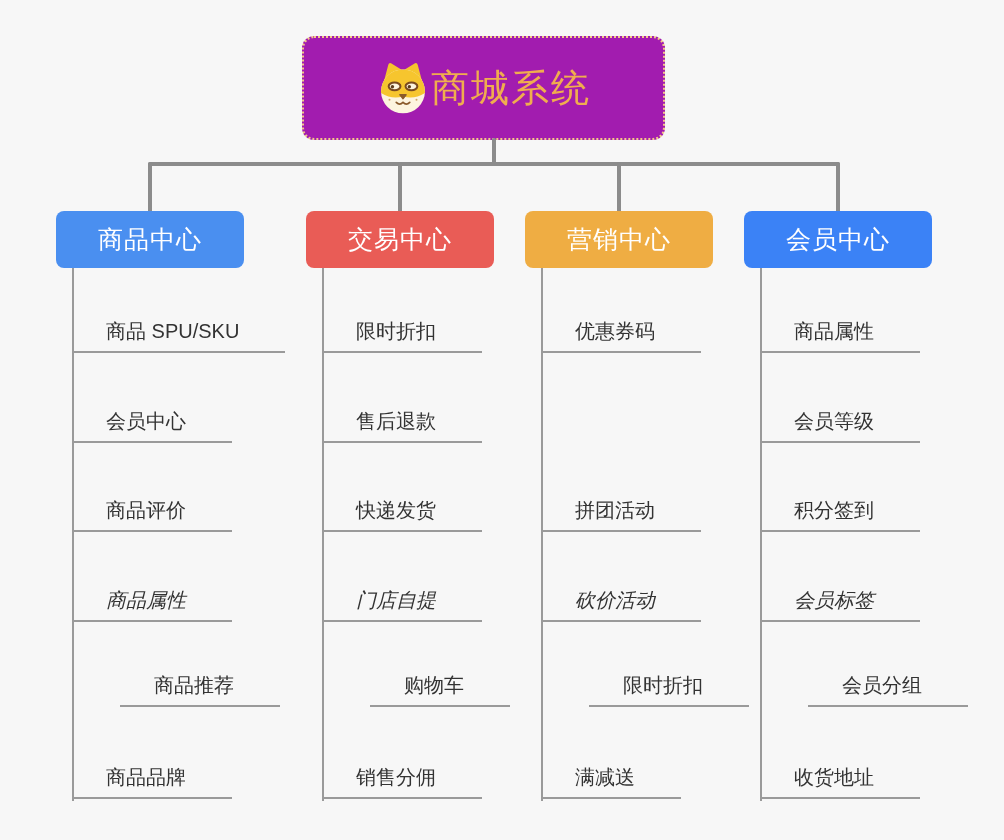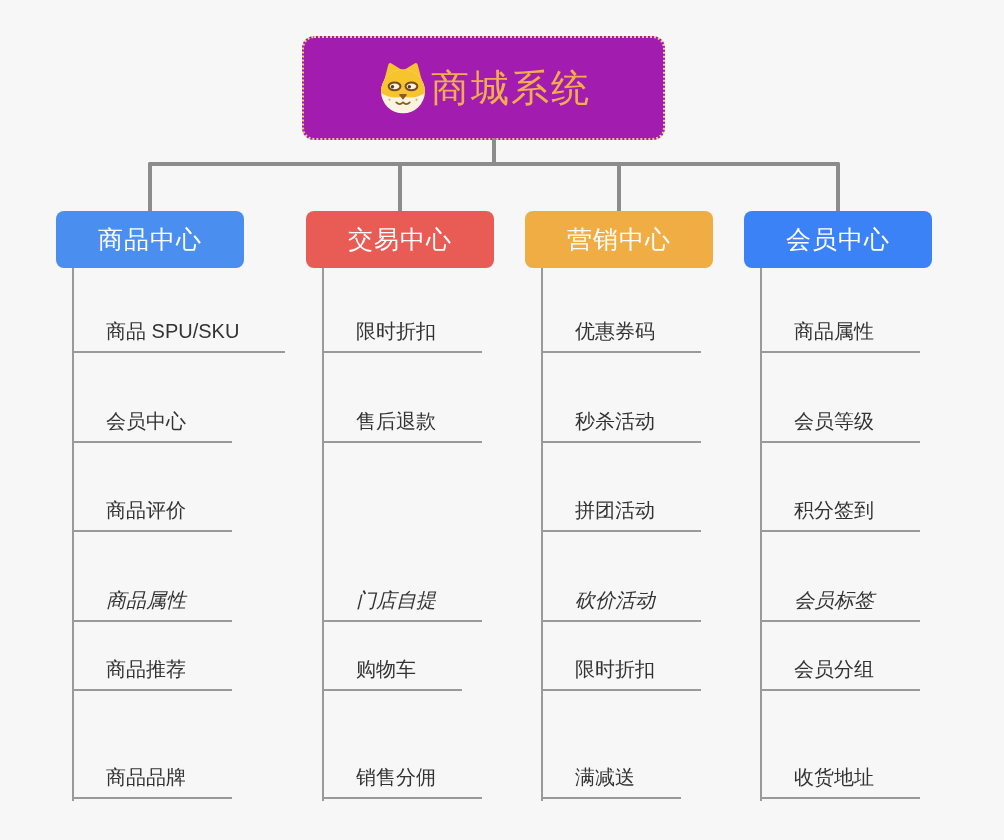--- a/index.html
+++ b/index.html
@@ -97,21 +97,21 @@
     line-height:26px;
     color:#333333;
     padding:0 46px 7px 34px;
     border-bottom:2px solid #9a9a9a;
     cursor:pointer;
   }
   .row-0 { top:50px;  }
   .row-1 { top:140px; }
   .row-2 { top:229px;text-align:right; }
   .row-3 { top:319px;font-style:italic; }
-  .row-4 { top:388px; }
+  .row-4 { top:404px;margin-left:48px; }
   .row-5 { top:496px; }
 </style>
 </head>
 <body>
 
 <div class="canvas">
 
   <div class="root-node">
     <svg class="root-icon" viewBox="0 0 64 64">
 
@@ -156,29 +156,29 @@
     <div class="leaf-node row-2">商品评价</div>
     <div class="leaf-node row-3">商品属性</div>
     <div class="leaf-node row-4">商品推荐</div>
     <div class="leaf-node row-5">商品品牌</div>
   </div>
 
   <div class="column col-1">
     <div class="trunk"></div>
     <div class="leaf-node row-0">限时折扣</div>
     <div class="leaf-node row-1">售后退款</div>
+    <div class="leaf-node row-2">快递发货</div>
     <div class="leaf-node row-3">门店自提</div>
     <div class="leaf-node row-4">购物车</div>
     <div class="leaf-node row-5">销售分佣</div>
   </div>
 
   <div class="column col-2">
     <div class="trunk"></div>
     <div class="leaf-node row-0">优惠券码</div>
-    <div class="leaf-node row-1">秒杀活动</div>
     <div class="leaf-node row-2">拼团活动</div>
     <div class="leaf-node row-3">砍价活动</div>
     <div class="leaf-node row-4">限时折扣</div>
     <div class="leaf-node row-5">满减送</div>
   </div>
 
   <div class="column col-3">
     <div class="trunk"></div>
     <div class="leaf-node row-0">商品属性</div>
     <div class="leaf-node row-1">会员等级</div>

